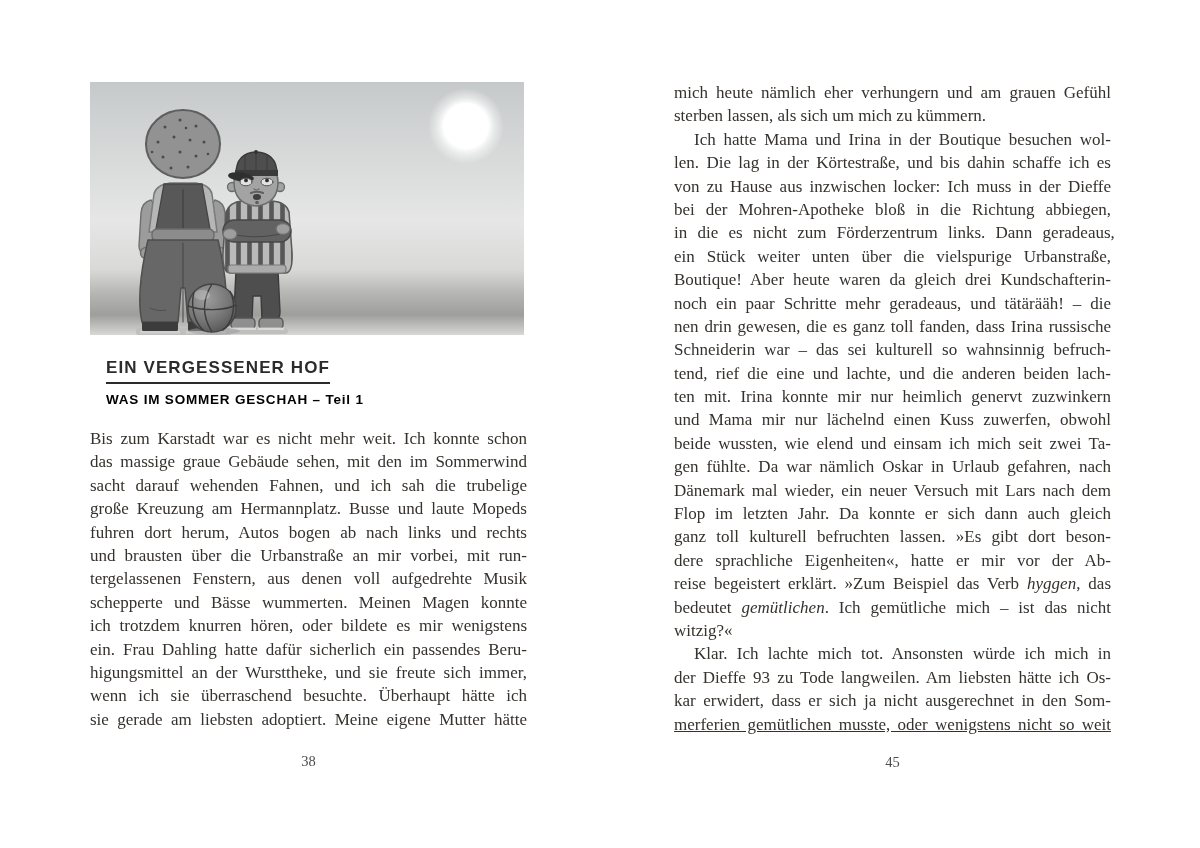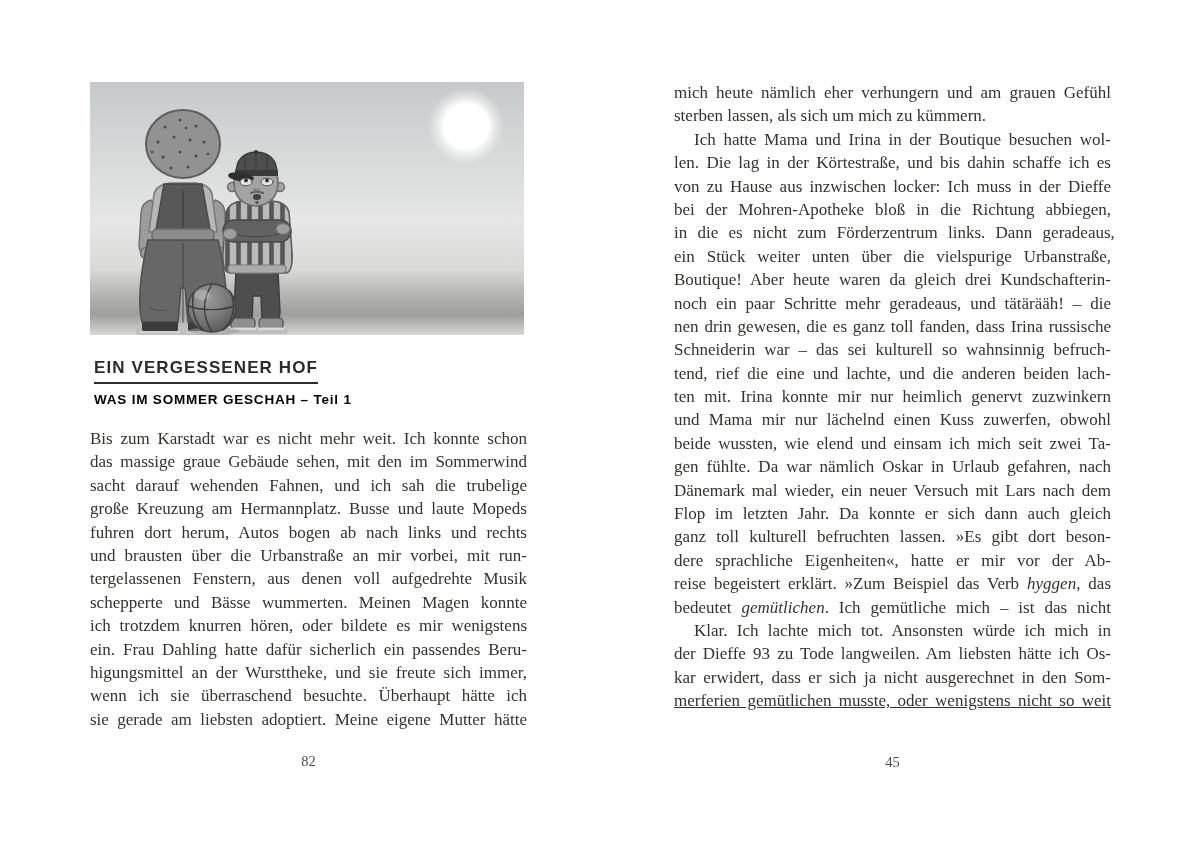--- a/index.html
+++ b/index.html
@@ -3,21 +3,21 @@
 <meta charset="utf-8">
 <style>
   html,body{margin:0;padding:0;background:#ffffff;width:1200px;height:848px;overflow:hidden;}
   .spread{position:relative;width:1200px;height:848px;background:#ffffff;font-family:"Liberation Serif",serif;}
   .page{position:absolute;}
   .left-page{left:90px;top:82px;width:437px;height:700px;}
   .right-page{left:674px;top:81px;width:437px;height:700px;}
 
   .illustration{position:absolute;left:0;top:0;width:434px;height:253px;}
 
-  .chapter-heading{position:absolute;left:4px;top:276px;}
+  .chapter-heading{position:absolute;left:16px;top:276px;}
   .chapter-title{display:inline-block;font-family:"Liberation Sans",sans-serif;font-weight:700;font-size:17px;
     letter-spacing:1.1px;color:#2b2b2b;border-bottom:2px solid #2b2b2b;padding-bottom:4px;white-space:nowrap;}
   .chapter-subtitle{font-family:"Liberation Sans",sans-serif;font-weight:700;font-size:13.5px;
     letter-spacing:0.8px;color:#000000;margin-top:8px;white-space:nowrap;}
 
   .body-text{position:absolute;left:0;width:437px;}
   .left-body{top:345px;}
   .right-body{top:0;}
   .textline{height:23.4px;line-height:23.4px;white-space:pre;font-size:17px;color:#35312d;text-align:left;}
   .textline em{font-style:italic;}
@@ -162,21 +162,21 @@
         <div class="textline"><span class="line-inner" style="word-spacing: 4.80903px;">und brausten über die Urbanstraße an mir vorbei, mit run-</span></div>
         <div class="textline"><span class="line-inner" style="word-spacing: 7.34375px;">tergelassenen Fenstern, aus denen voll aufgedrehte Musik</span></div>
         <div class="textline"><span class="line-inner" style="word-spacing: 7.13281px;">schepperte und Bässe wummerten. Meinen Magen konnte</span></div>
         <div class="textline"><span class="line-inner" style="word-spacing: 4.52539px;">ich trotzdem knurren hören, oder bildete es mir wenigstens</span></div>
         <div class="textline"><span class="line-inner" style="word-spacing: 3.69922px;">ein. Frau Dahling hatte dafür sicherlich ein passendes Beru-</span></div>
         <div class="textline"><span class="line-inner" style="word-spacing: 3.8457px;">higungsmittel an der Wursttheke, und sie freute sich immer,</span></div>
         <div class="textline"><span class="line-inner" style="word-spacing: 7.26562px;">wenn ich sie überraschend besuchte. Überhaupt hätte ich</span></div>
         <div class="textline"><span class="line-inner" style="word-spacing: 4.17578px;">sie gerade am liebsten adoptiert. Meine eigene Mutter hätte</span></div>
       </div>
 
-    <div class="page-number">82</div>
+    <div class="page-number">38</div>
   </div>
 
   <div class="page right-page">
     <div class="body-text right-body">
         <div class="textline"><span class="line-inner" style="word-spacing: 3.87891px;">mich heute nämlich eher verhungern und am grauen Gefühl</span></div>
         <div class="textline"><span class="line-inner">sterben lassen, als sich um mich zu kümmern.</span></div>
         <div class="textline indent"><span class="line-inner" style="word-spacing: 3.47917px;">Ich hatte Mama und Irina in der Boutique besuchen wol-</span></div>
         <div class="textline"><span class="line-inner" style="word-spacing: 3.14773px;">len. Die lag in der Körtestraße, und bis dahin schaffe ich es</span></div>
         <div class="textline"><span class="line-inner" style="word-spacing: 2.94375px;">von zu Hause aus inzwischen locker: Ich muss in der Dieffe</span></div>
         <div class="textline"><span class="line-inner" style="word-spacing: 6.71875px;">bei der Mohren-Apotheke bloß in die Richtung abbiegen,</span></div>
@@ -190,20 +190,21 @@
         <div class="textline"><span class="line-inner" style="word-spacing: 5.11523px;">ten mit. Irina konnte mir nur heimlich genervt zuzwinkern</span></div>
         <div class="textline"><span class="line-inner" style="word-spacing: 5.11328px;">und Mama mir nur lächelnd einen Kuss zuwerfen, obwohl</span></div>
         <div class="textline"><span class="line-inner" style="word-spacing: 3.10781px;">beide wussten, wie elend und einsam ich mich seit zwei Ta-</span></div>
         <div class="textline"><span class="line-inner" style="word-spacing: 3.71181px;">gen fühlte. Da war nämlich Oskar in Urlaub gefahren, nach</span></div>
         <div class="textline"><span class="line-inner" style="word-spacing: 2.82465px;">Dänemark mal wieder, ein neuer Versuch mit Lars nach dem</span></div>
         <div class="textline"><span class="line-inner" style="word-spacing: 5.50781px;">Flop im letzten Jahr. Da konnte er sich dann auch gleich</span></div>
         <div class="textline"><span class="line-inner" style="word-spacing: 5.9375px;">ganz toll kulturell befruchten lassen. »Es gibt dort beson-</span></div>
         <div class="textline"><span class="line-inner" style="word-spacing: 7.83398px;">dere sprachliche Eigenheiten«, hatte er mir vor der Ab-</span></div>
         <div class="textline"><span class="line-inner" style="word-spacing: 3.67773px;">reise begeistert erklärt. »Zum Beispiel das Verb <em>hyggen</em>, das</span></div>
         <div class="textline"><span class="line-inner" style="word-spacing: 5.70117px;">bedeutet <em>gemütlichen</em>. Ich gemütliche mich – ist das nicht</span></div>
+        <div class="textline"><span class="line-inner">witzig?«</span></div>
         <div class="textline indent"><span class="line-inner" style="word-spacing: 5.04861px;">Klar. Ich lachte mich tot. Ansonsten würde ich mich in</span></div>
         <div class="textline"><span class="line-inner" style="word-spacing: 2.85625px;">der Dieffe 93 zu Tode langweilen. Am liebsten hätte ich Os-</span></div>
         <div class="textline"><span class="line-inner" style="word-spacing: 3.24375px;">kar erwidert, dass er sich ja nicht ausgerechnet in den Som-</span></div>
         <div class="textline"><span class="line-inner" style="word-spacing: 3.07812px; text-decoration: underline;">merferien gemütlichen musste, oder wenigstens nicht so weit</span></div>
       </div>
     <div class="page-number">45</div>
   </div>
 
 </div>
 

